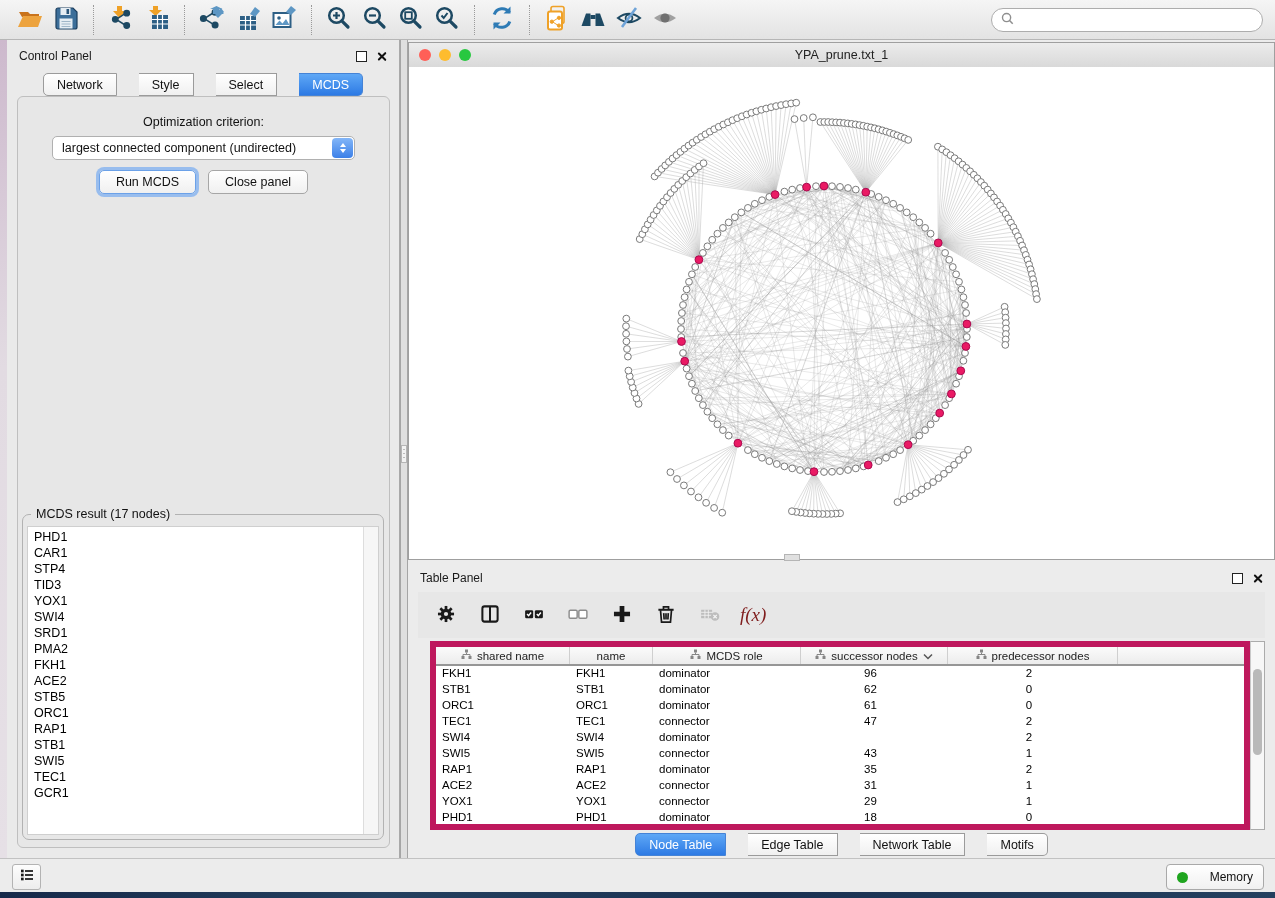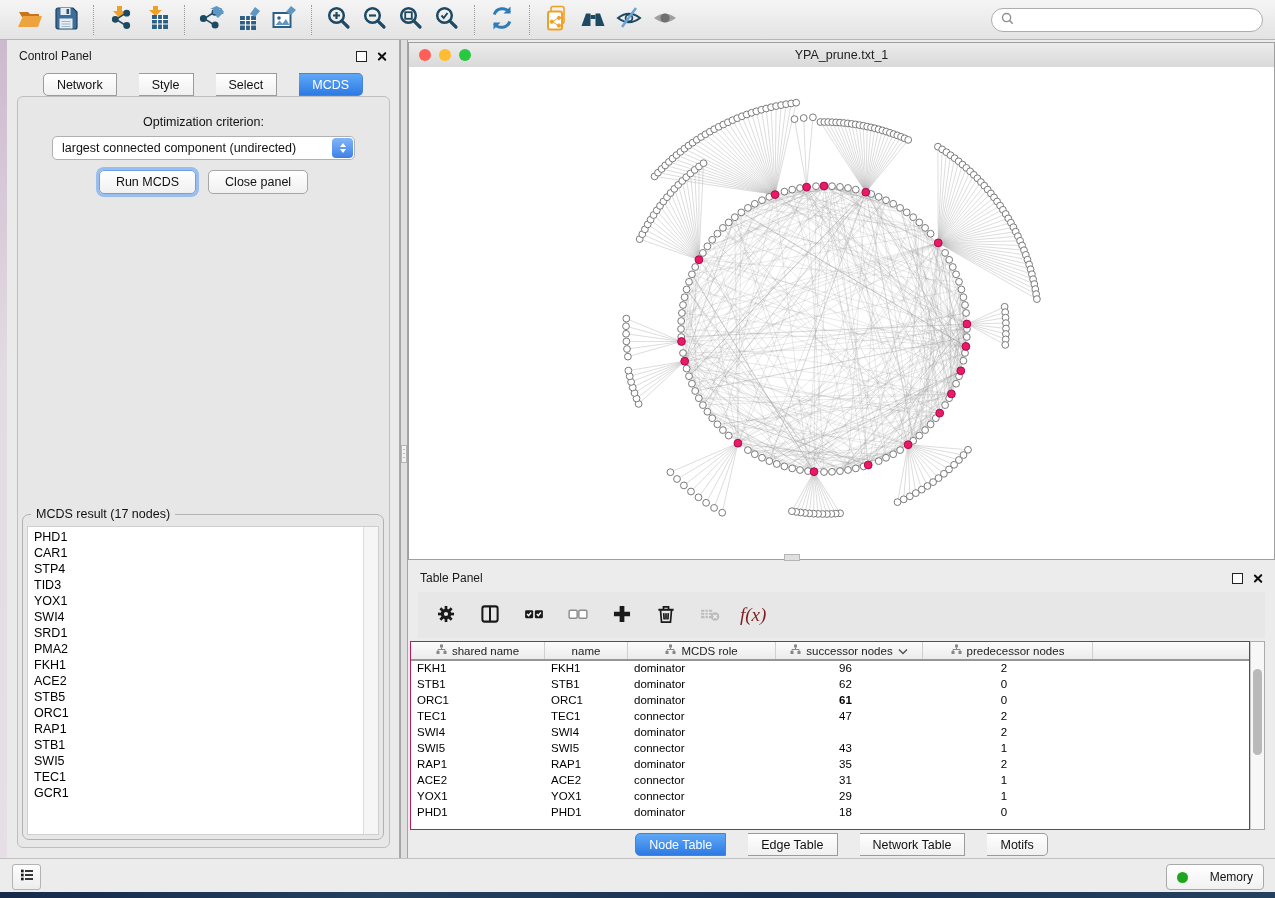--- a/index.html
+++ b/index.html
@@ -69,21 +69,21 @@
   .net-canvas svg .fe{stroke:#b0b0b0;stroke-width:.55;opacity:.8;}
   .net-canvas svg .rn{fill:#fff;stroke:#7a7a7a;stroke-width:1;}
   .h-handle{position:absolute;left:375px;bottom:-2px;width:14px;height:5px;background:#e0e0e0;border:1px solid #b5b5b5;}
 
   
   .table-panel{position:absolute;left:408px;top:563px;width:867px;height:295px;background:#ececec;}
   .tp-toolbar{position:absolute;left:10px;top:29px;right:10px;height:46px;background:#e7e7e7;display:flex;align-items:center;gap:16px;padding:0 14px;box-sizing:border-box;}
   .tp-btn{width:28px;height:28px;display:flex;align-items:center;justify-content:center;background:none;border:none;padding:0;}
   .tp-btn svg{width:22px;height:22px;}
   .fx{font-family:"Liberation Serif",serif;font-style:italic;font-size:19px;color:#7f1d1d;}
-  .tbl{position:absolute;left:2px;top:78px;right:25px;height:189px;background:#fff;border:1px solid #be185d;box-sizing:border-box;overflow:hidden;}
+  .tbl{position:absolute;left:22px;top:78px;right:25px;height:189px;background:#fff;border:6px solid #be185d;box-sizing:border-box;overflow:hidden;}
   .tbl-head{display:flex;height:19px;background:linear-gradient(#fbfbfb,#ececec);border-bottom:2px solid #969696;box-sizing:border-box;}
   .th{display:flex;align-items:center;justify-content:center;gap:5px;font-size:11.5px;color:#222;border-right:1px solid #cfcfcf;box-sizing:border-box;overflow:hidden;}
   .tbl-row{display:flex;height:16px;}
   .td{font-size:11.5px;color:#000;box-sizing:border-box;padding:1px 6px 0;white-space:nowrap;overflow:hidden;}
   .td.num{text-align:center;padding-right:14px;}
   .tbl-scroll{position:absolute;top:78px;right:10px;width:15px;height:189px;background:#f7f7f7;border:1px solid #ababab;border-left:1px solid #c9c9c9;box-sizing:border-box;}
   .tbl-thumb{position:absolute;left:2px;right:2px;top:27px;height:86px;background:#b9b9b9;border-radius:6px;}
   .tp-tabs{position:absolute;left:0;top:270px;width:100%;display:flex;justify-content:center;}
 
   
@@ -1341,21 +1341,21 @@
           <div class="td" style="width: 134px;">STB1</div>
           <div class="td" style="width: 83px;">STB1</div>
           <div class="td" style="width: 148px;">dominator</div>
           <div class="td num" style="width: 147px;">62</div>
           <div class="td num" style="width: 170px;">0</div>
         </div>
         <div class="tbl-row">
           <div class="td" style="width: 134px;">ORC1</div>
           <div class="td" style="width: 83px;">ORC1</div>
           <div class="td" style="width: 148px;">dominator</div>
-          <div class="td num" style="width: 147px; font-weight: bold;">61</div>
+          <div class="td num" style="width: 147px;">61</div>
           <div class="td num" style="width: 170px;">0</div>
         </div>
         <div class="tbl-row">
           <div class="td" style="width: 134px;">TEC1</div>
           <div class="td" style="width: 83px;">TEC1</div>
           <div class="td" style="width: 148px;">connector</div>
           <div class="td num" style="width: 147px;">47</div>
           <div class="td num" style="width: 170px;">2</div>
         </div>
         <div class="tbl-row">

